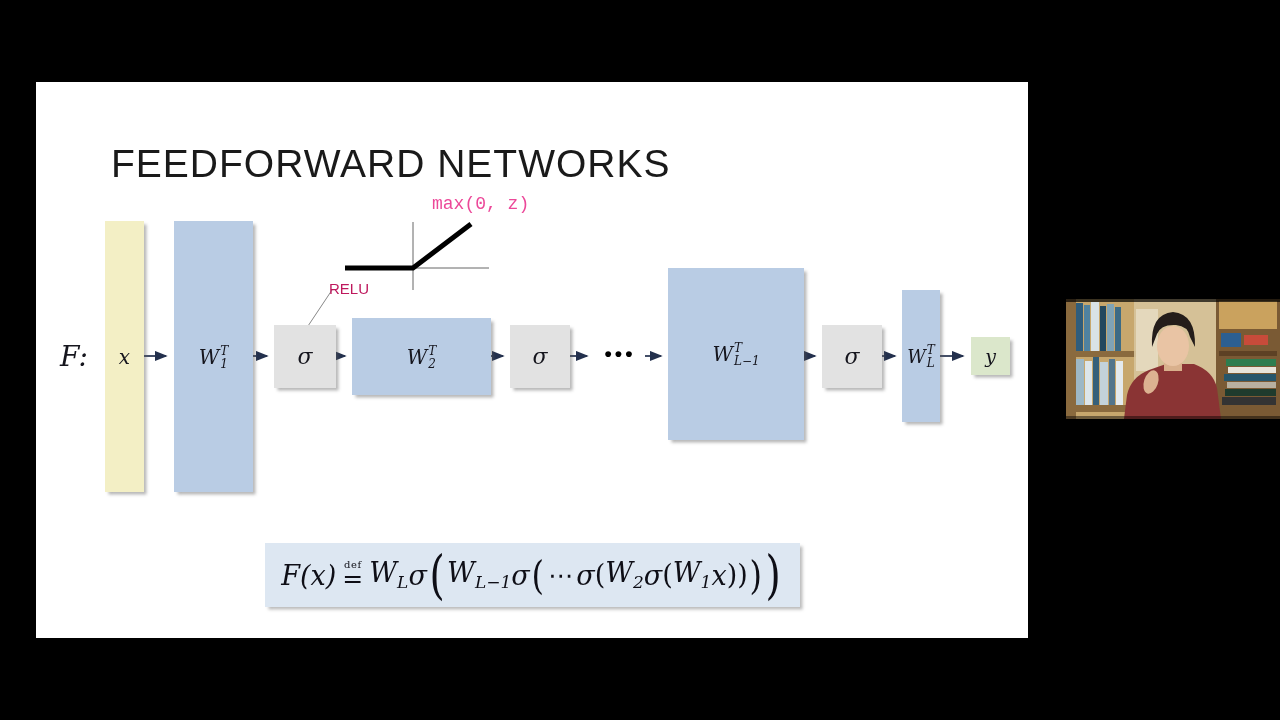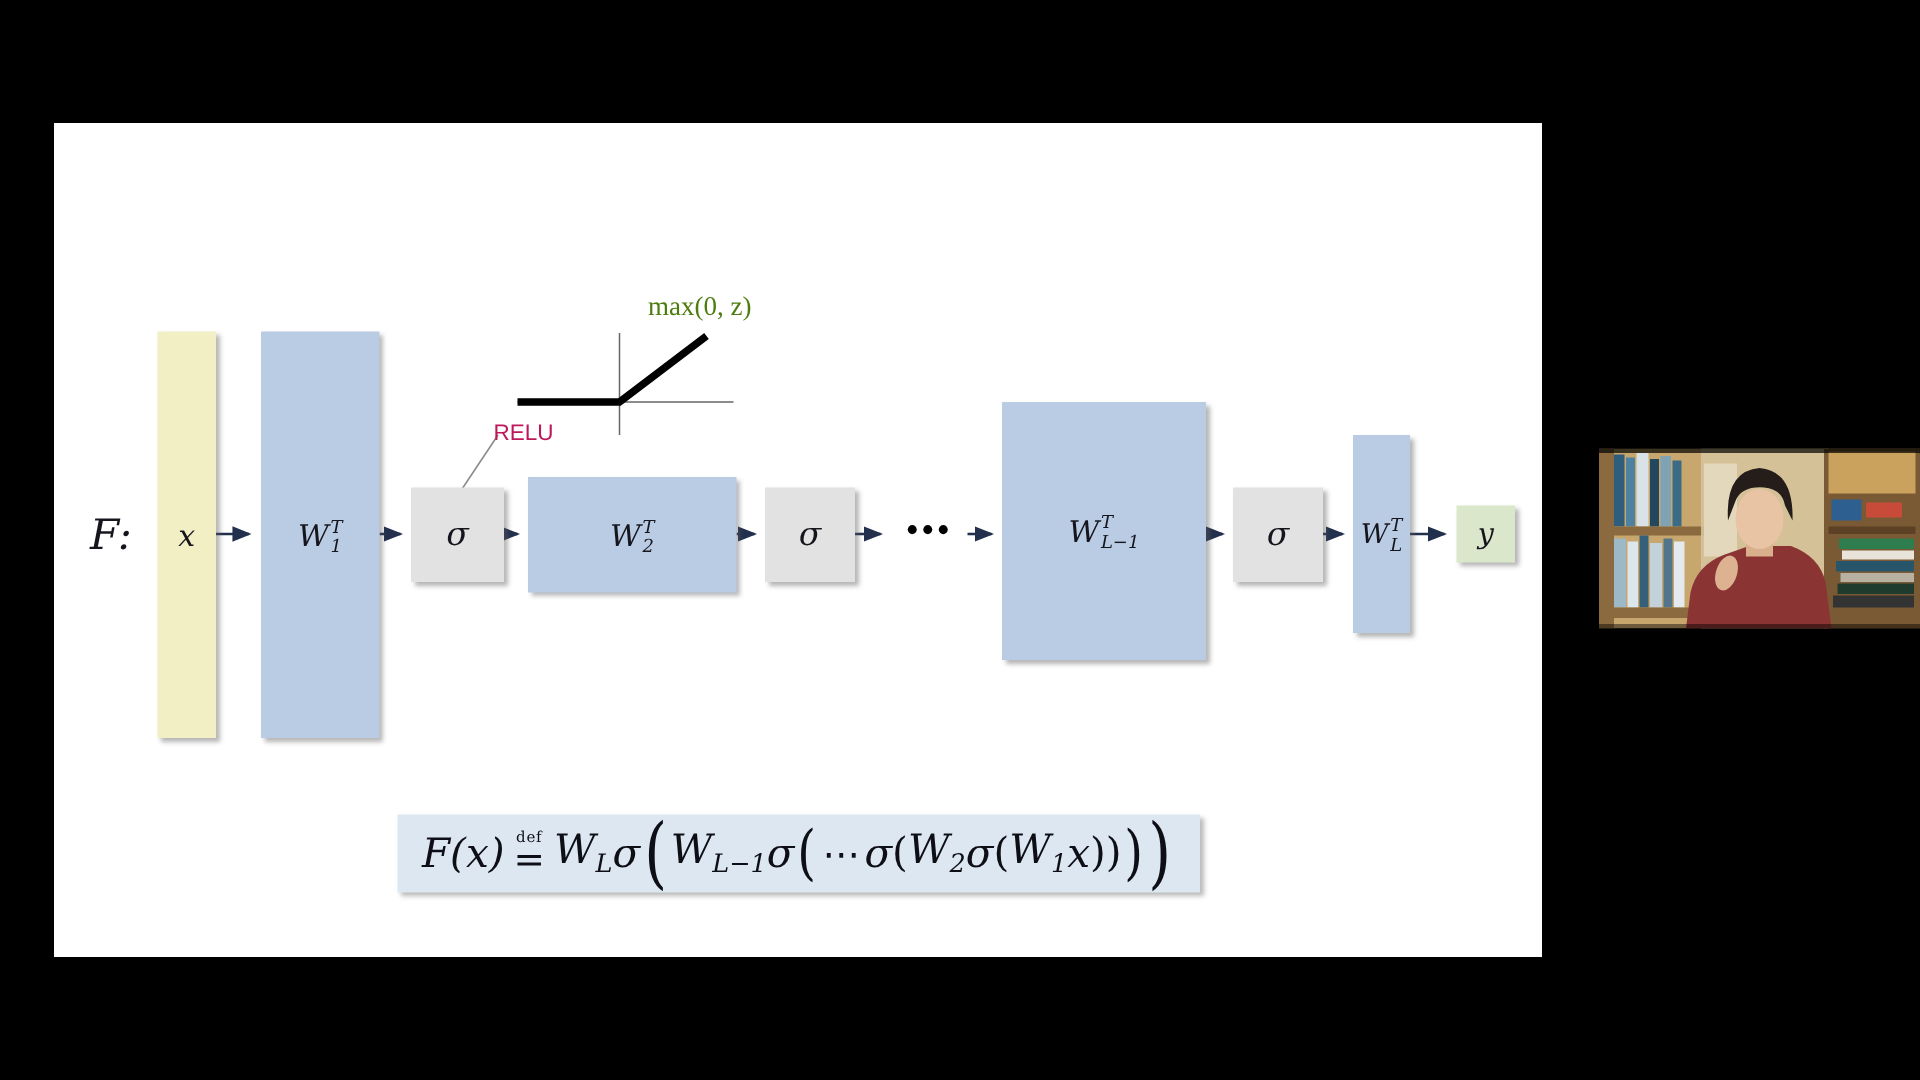--- a/index.html
+++ b/index.html
@@ -35,25 +35,25 @@
   .x-label{font-size:20px;}
   .sigma-label{font-size:22px;}
   .y-label{font-size:19px;}
   .dots{position:absolute;left:558px;top:260px;width:52px;text-align:center;font-size:21px;
         font-weight:bold;letter-spacing:3px;color:#000;}
   .wlab{display:inline-flex;align-items:center;font-family:"DejaVu Serif","Liberation Serif",serif;
         font-style:italic;color:#15151d;font-size:20px;}
   .wl-box .wlab{font-size:18px;}
   .wscripts{display:inline-flex;flex-direction:column;font-size:12px;line-height:1.05;
         margin-left:1px;margin-top:2px;}
-  .max-label{position:absolute;left:396px;top:112px;font-size:18px;color:#4d7c0f;
-        font-family:Liberation Serif, serif;}
+  .max-label{position:absolute;left:396px;top:112px;font-size:18px;color:#ec4899;
+        font-family:Liberation Mono, monospace;}
   .relu-label{position:absolute;left:293px;top:198px;font-size:15px;color:#be185d;
         font-family:"Liberation Sans",sans-serif;}
-  .formula-box{position:absolute;left:229px;top:461px;width:535px;height:52px;
+  .formula-box{position:absolute;left:229px;top:461px;width:535px;height:64px;
         background:var(--formula-bg);box-shadow:2.5px 2.5px 3px rgba(120,120,120,0.5);
         display:flex;align-items:center;justify-content:center;
         font-family:"DejaVu Serif","Liberation Serif",serif;color:#0e0e16;}
   .f-it{font-style:italic;font-size:27px;}
   .f-n{font-size:25px;padding:0 3px;}
   .mvar sub{font-size:17px;font-style:italic;}
   .defeq{display:inline-flex;flex-direction:column;align-items:center;margin:0 6px;line-height:1;}
   .def{font-size:10px;font-style:normal;letter-spacing:0.5px;margin-bottom:-4px;}
   .eq{font-size:25px;}
   .paren{font-weight:300;line-height:0.9;}
@@ -61,20 +61,21 @@
   .p2{font-size:40px;transform:scaleX(0.8);}
   .p3{font-size:27px;}
   .webcam{position:absolute;left:1066px;top:299px;width:214px;height:120px;overflow:hidden;}
 </style>
 </head>
 <body>
 
 <div class="stage">
   <div class="slide">
 
+    <div class="slide-title">FEEDFORWARD NETWORKS</div>
 
     <svg class="overlay" viewBox="0 0 992 556">
       <defs>
         <marker id="ah" markerWidth="9" markerHeight="8" refX="6.5" refY="3" orient="auto">
           <path d="M0,0 L7.5,3 L0,6 Z" style="fill:var(--arrow)"></path>
         </marker>
       </defs>
       <g>
         <line class="arrow-line" x1="108" y1="274" x2="130" y2="274" marker-end="url(#ah)"></line>
         <line class="arrow-line" x1="217" y1="274" x2="231" y2="274" marker-end="url(#ah)"></line>

